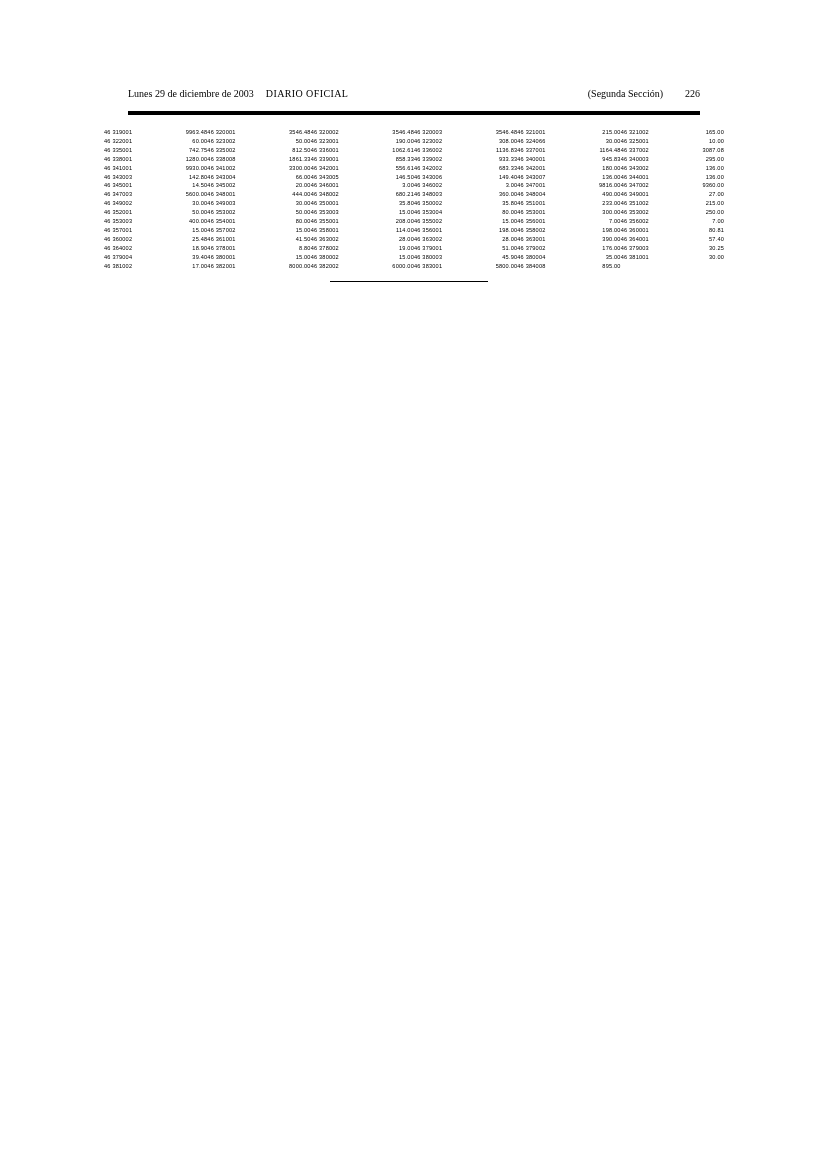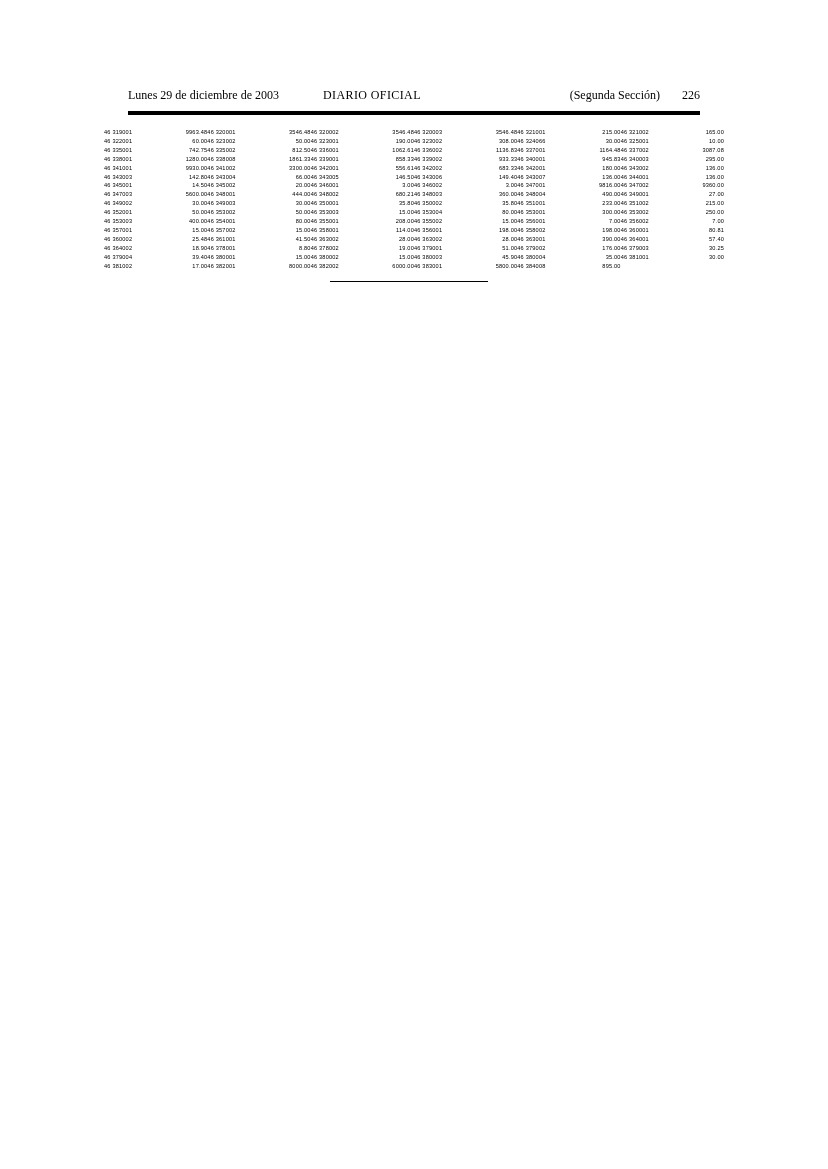--- a/index.html
+++ b/index.html
@@ -30,28 +30,28 @@
     left: 128px;
     top: 88px;
     width: 572px;
     height: 22px;
   }
   .header-row {
     display: flex;
     align-items: baseline;
     justify-content: space-between;
     width: 100%;
-    font-size: 12px;
+    font-size: 10px;
     font-family: "Liberation Serif", serif;
     white-space: nowrap;
+    gap: 12px;
   }
   .hdr-date { flex: 0 0 auto; }
   .hdr-title {
     flex: 0 0 auto;
-    margin-left: 44px;
     letter-spacing: 0.4px;
   }
   .hdr-right {
     flex: 0 0 auto;
     margin-left: auto;
     display: flex;
     align-items: flex-end;
     gap: 22px;
   }
   .hdr-section { }

